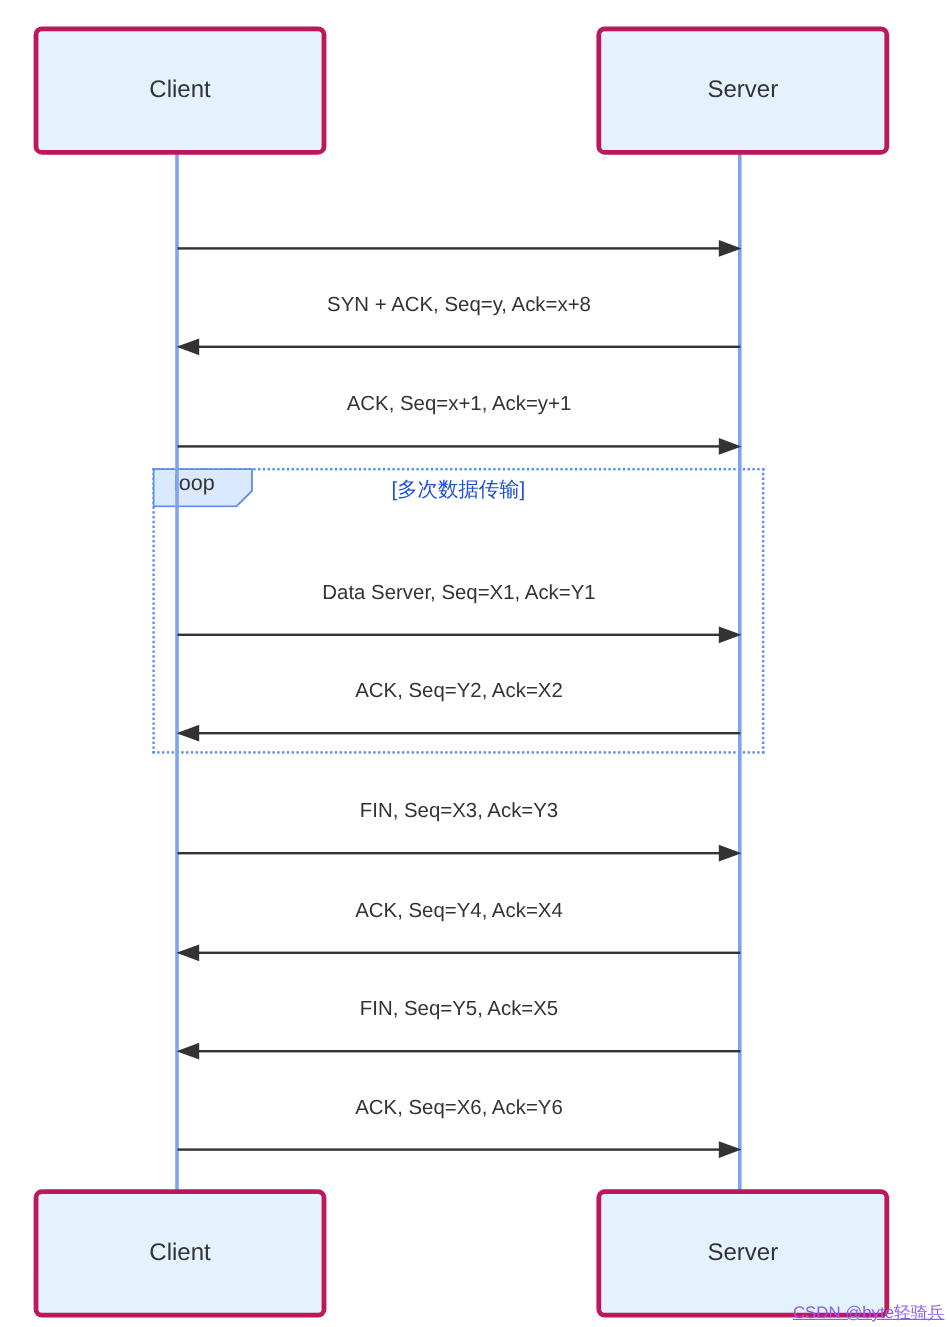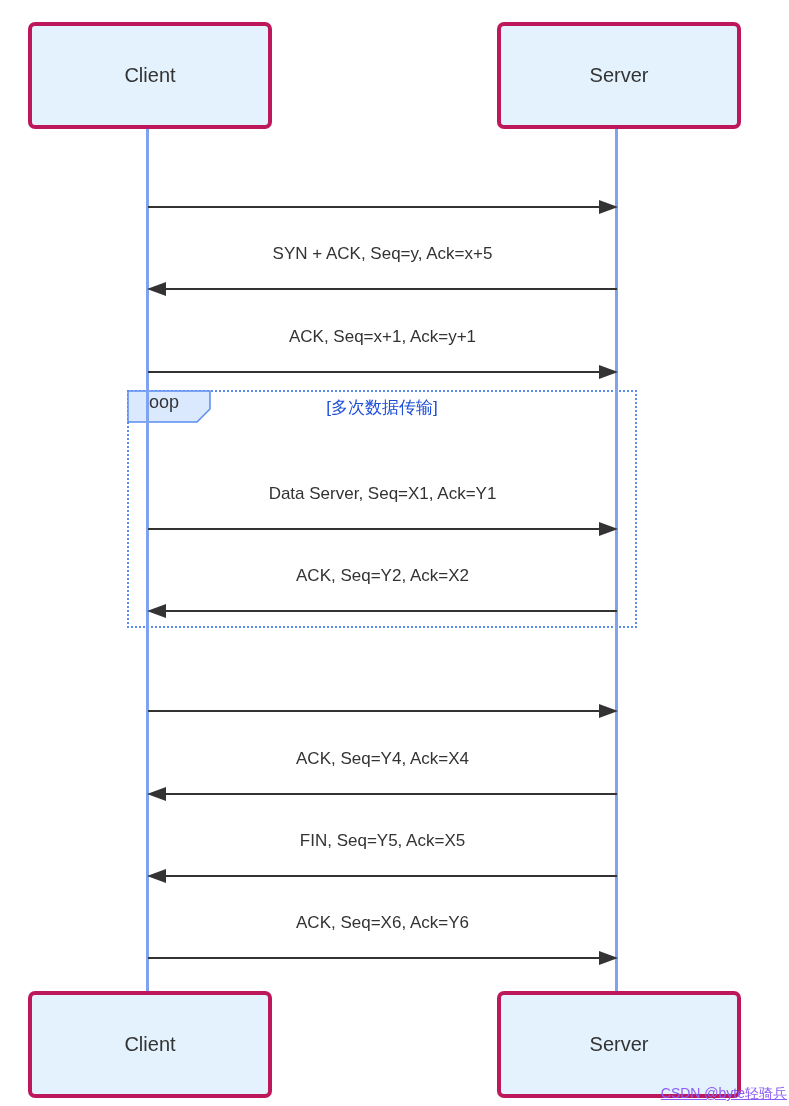--- a/index.html
+++ b/index.html
@@ -156,21 +156,21 @@
   </div>
 
   <div class="message" style="top:160px">
     <div class="msg-arrow right">
         <div class="line"></div>
         <div class="head"></div>
       </div>
   </div>
 
   <div class="message" style="top:242px">
-    <div class="msg-label">SYN + ACK, Seq=y, Ack=x+5</div>
+    <div class="msg-label">SYN + ACK, Seq=y, Ack=x+8</div>
     <div class="msg-arrow left">
         <div class="line"></div>
         <div class="head"></div>
       </div>
   </div>
 
   <div class="message" style="top:325px">
     <div class="msg-label">ACK, Seq=x+1, Ack=y+1</div>
     <div class="msg-arrow right">
         <div class="line"></div>
@@ -188,20 +188,21 @@
 
   <div class="message" style="top:564px">
     <div class="msg-label">ACK, Seq=Y2, Ack=X2</div>
     <div class="msg-arrow left">
         <div class="line"></div>
         <div class="head"></div>
       </div>
   </div>
 
   <div class="message" style="top:664px">
+    <div class="msg-label">FIN, Seq=X3, Ack=Y3</div>
     <div class="msg-arrow right">
         <div class="line"></div>
         <div class="head"></div>
       </div>
   </div>
 
   <div class="message" style="top:747px">
     <div class="msg-label">ACK, Seq=Y4, Ack=X4</div>
     <div class="msg-arrow left">
         <div class="line"></div>

